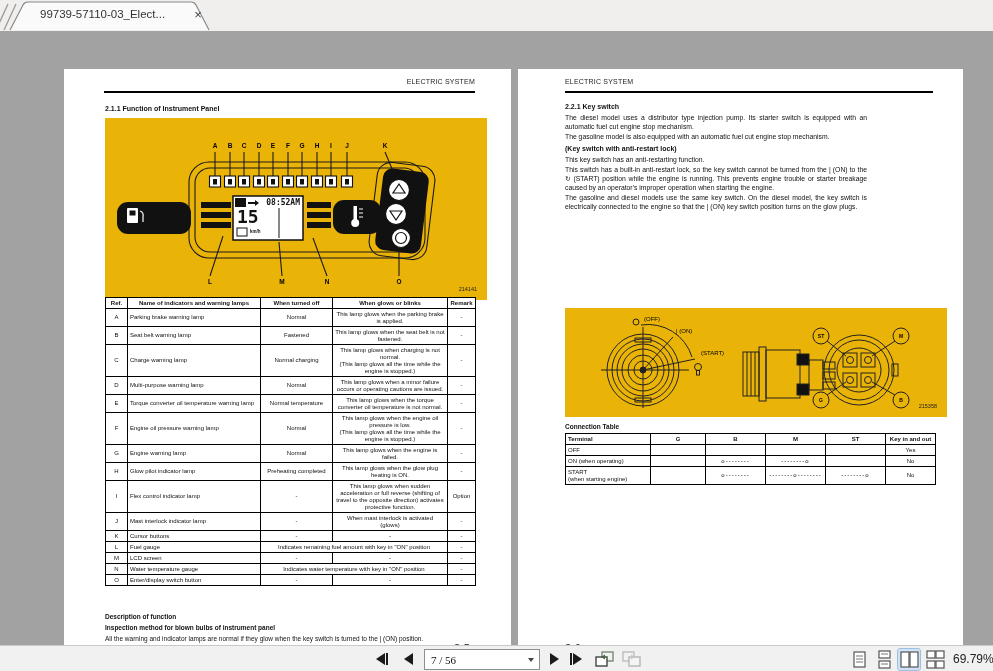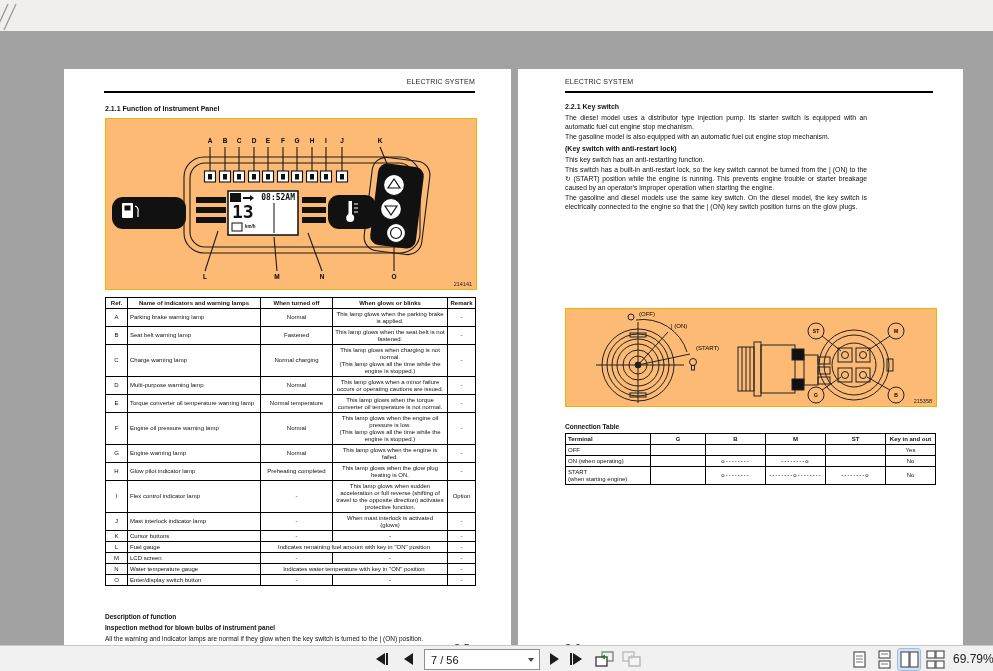--- a/index.html
+++ b/index.html
@@ -25,21 +25,21 @@
   .page-left  .pg-header { right:36px; }
   .page-right .pg-header { left:47px; }
   .pg-rule { position:absolute; top:22px; height:2px; background:#000; }
   .page-left  .pg-rule { left:40px;  width:371px; }
   .page-right .pg-rule { left:47px;  width:368px; }
   .sec-title { position:absolute; font-weight:bold; font-size:7px; }
   .page-num  { position:absolute; bottom:20px; font-size:11px; color:#222; }
   .page-left  .page-num { right:41px; }
   .page-right .page-num { left:47px; }
   
-  .figure { position:absolute; border:1px solid #eab308; background:#fdba74; }
+  .figure { position:absolute; border:6px solid #eab308; background:#eab308; }
   .fig-panel  { left:41px; top:49px;  width:370px; height:170px; }
   .fig-keysw  { left:47px; top:239px; width:370px; height:97px; }
   .fig-ref { position:absolute; right:4px; bottom:2px; font-size:5.5px; color:#222; }
   .co { position:absolute; transform:translateX(-50%); font-weight:bold; font-size:6.5px; color:#000; }
   .kl { position:absolute; font-size:6px; color:#000; white-space:nowrap; }
   .tl { position:absolute; transform:translate(-50%,-50%); font-size:5px; font-weight:bold; color:#000; }
   .lcd-time  { position:absolute; left:123px; top:74px; width:66px; text-align:right;
                font-family:"DejaVu Sans Mono", monospace; font-weight:bold; font-size:8px; }
   .lcd-speed { position:absolute; left:126px; top:82px; font-family:"DejaVu Sans Mono", monospace;
                font-weight:bold; font-size:18px; }
@@ -69,38 +69,45 @@
              background:#f1f1f1; border-top:1px solid #c9c9c9; }
   .tbtn { position:absolute; top:4px; width:20px; height:18px; display:flex; align-items:center;
           justify-content:center; gap:1px; cursor:default; }
   .tri-l { width:0; height:0; border-top:6px solid transparent; border-bottom:6px solid transparent;
            border-right:9px solid #1b1b1b; }
   .tri-r { width:0; height:0; border-top:6px solid transparent; border-bottom:6px solid transparent;
            border-left:9px solid #1b1b1b; }
   .vbar  { width:2.5px; height:12px; background:#1b1b1b; }
   .page-combo { position:absolute; left:424px; top:3px; width:114px; height:19px; background:#fff;
                 border:1px solid #8f8f8f; font-size:11px; display:flex; align-items:center; }
-  .page-combo .val { flex:1; padding-left:6px; color:#111; }
+  .page-combo .val { flex:1; padding-left:6px; color:#111;font-family:Liberation Serif, serif; }
   .combo-arrow { width:0; height:0; border-left:3.5px solid transparent; border-right:3.5px solid transparent;
                  border-top:4.5px solid #444; margin-right:5px; }
   .viewnav { position:absolute; top:4px; width:22px; height:18px; }
   .zoom-text { position:absolute; left:953px; top:6px; font-size:12px; color:#222; white-space:nowrap; }
   .layout-btn { position:absolute; top:3px; width:22px; height:21px; display:flex; align-items:center;
                 justify-content:center; border-radius:2px; }
   .layout-btn.active { background:#cfe2f6; outline:1px solid #9dbfe2; }
   svg { display:block; }
 </style>
 </head>
 <body>
 
 <div class="tabbar">
   <svg class="stub-shape" width="30" height="31">
     <path d="M2,30 L14,4" stroke="#9a9a9a" stroke-width="1.3" fill="none"></path>
     <path d="M10,30 L22,4" stroke="#9a9a9a" stroke-width="1.3" fill="none"></path>
   </svg>
+  <div style="position:absolute;left:8px;top:0;width:210px;height:31px;">
+    <svg class="tab-shape" width="210" height="31" style="left:0;">
+      <path d="M2,30 L15,5 Q16.5,2 20,2 L183,2 Q186.5,2 188,5 L201,30" fill="#fafafa" stroke="#8a8a8a" stroke-width="1.2"></path>
+    </svg>
+    <div class="tab-title">99739-57110-03_Elect...</div>
+    <div class="tab-close">×</div>
+  </div>
 </div>
 
 <div class="canvas">
 
   <div class="page page-left">
     <div class="pg-header">ELECTRIC SYSTEM</div>
     <div class="pg-rule"></div>
     <div class="sec-title" style="left:41px;top:36px;">2.1.1  Function of Instrument Panel</div>
 
     <div class="figure fig-panel">
@@ -203,21 +210,21 @@
           <div class="co" style="left: 206px; top: 18px;">H</div>
           <div class="co" style="left: 220px; top: 18px;">I</div>
           <div class="co" style="left: 236px; top: 18px;">J</div>
           <div class="co" style="left: 274px; top: 18px;">K</div>
           <div class="co" style="left: 99px; top: 154px;">L</div>
           <div class="co" style="left: 171px; top: 154px;">M</div>
           <div class="co" style="left: 216px; top: 154px;">N</div>
           <div class="co" style="left: 288px; top: 154px;">O</div>
         </div>
       <div class="lcd-time">08:52AM</div>
-      <div class="lcd-speed">13</div>
+      <div class="lcd-speed">15</div>
       <div class="lcd-unit">km/h</div>
       <div class="fig-ref">214141</div>
     </div>
 
     <table class="doc-table" id="lamp-table">
       <colgroup>
           <col style="width:22px">
           <col style="width:133px">
           <col style="width:72px">
           <col style="width:115px">

